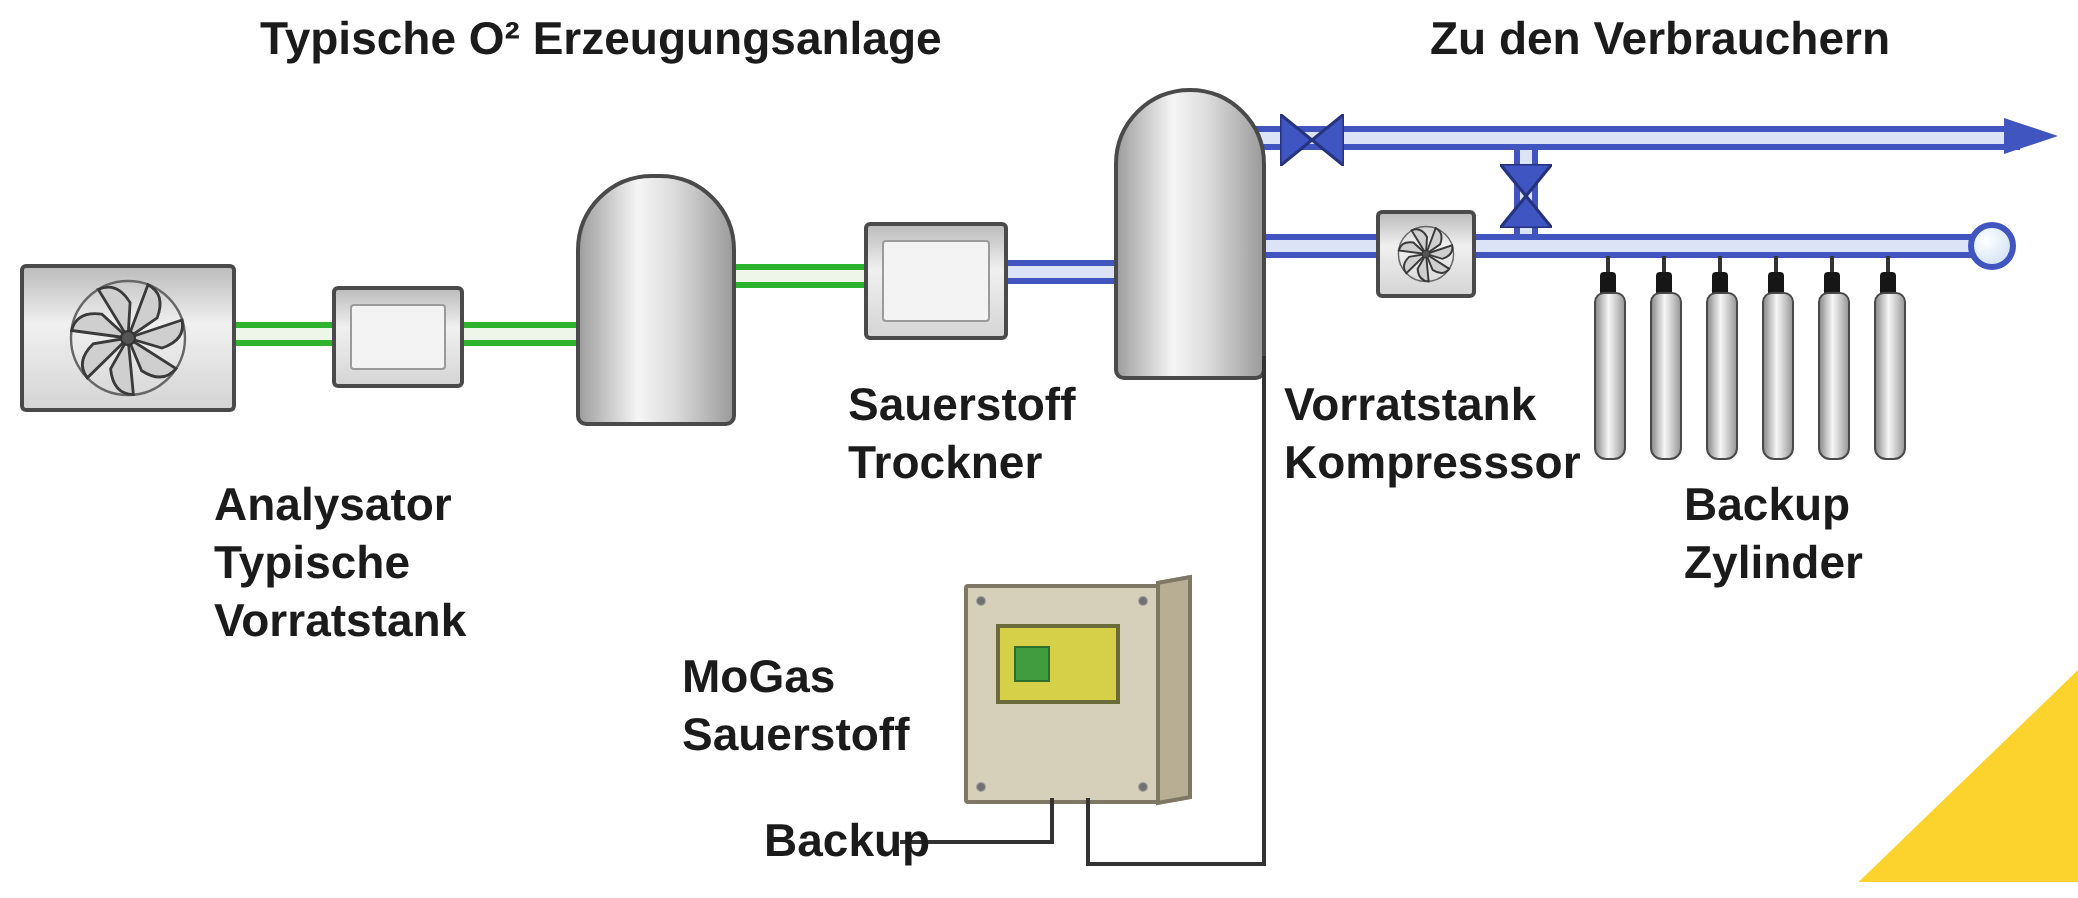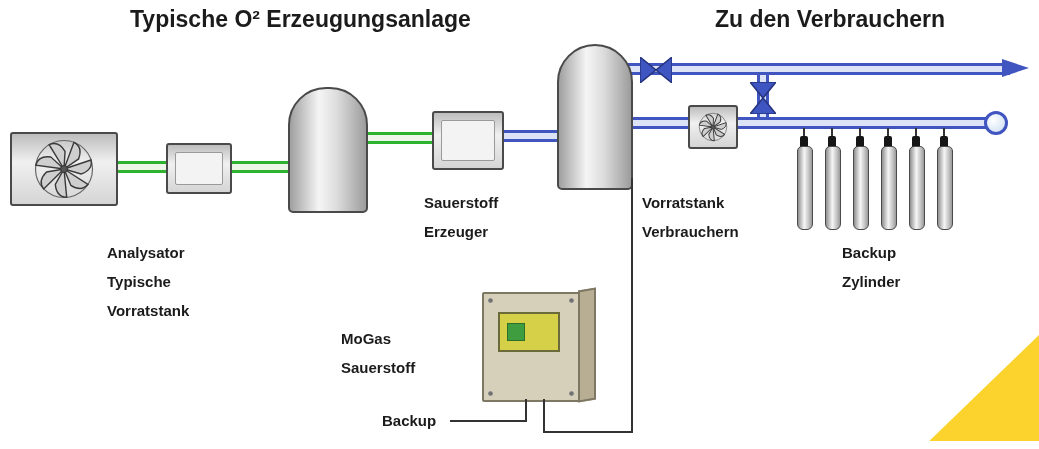--- a/index.html
+++ b/index.html
@@ -11,21 +11,21 @@
     overflow:hidden;
   }
   
   .heading{
     position:absolute;
     font-size:23px;font-weight:700;color:#1b1b1b;
     white-space:nowrap;text-align:center;
   }
   .lbl{
     position:absolute;
-    font-size:15px;font-weight:700;color:#1b1b1b;
+    font-size:23px;font-weight:700;color:#1b1b1b;
     line-height:29px;white-space:nowrap;
   }
   .lbl span{display:block;}
   
   .pipe{position:absolute;}
   .pipe-green{height:6px;background:#eef6ea;border-top:3px solid #2db32d;border-bottom:3px solid #2db32d;}
   .pipe-blue{height:6px;background:#dde3f6;border-top:3px solid #4055c0;border-bottom:3px solid #4055c0;}
   .pipe-blue-v{width:6px;background:#dde3f6;border-left:3px solid #4055c0;border-right:3px solid #4055c0;}
   
   .unit-box{
@@ -216,25 +216,25 @@
   <div class="line" style="left:543px;top:431px;width:90px;height:2px;"></div>
   <div class="line" style="left:631px;top:178px;width:2px;height:255px;"></div>
 
   <div class="lbl" style="left:107px;top:238px;">
     <span>Analysator</span>
     <span>Typische</span>
     <span>Vorratstank</span>
   </div>
   <div class="lbl" style="left:424px;top:188px;">
     <span>Sauerstoff</span>
-    <span>Erzeuger</span>
+    <span>Trockner</span>
   </div>
   <div class="lbl" style="left:642px;top:188px;">
     <span>Vorratstank</span>
-    <span>Verbrauchern</span>
+    <span>Kompresssor</span>
   </div>
   <div class="lbl" style="left:842px;top:238px;">
     <span>Backup</span>
     <span>Zylinder</span>
   </div>
   <div class="lbl" style="left:341px;top:324px;">
     <span>MoGas</span>
     <span>Sauerstoff</span>
   </div>
   <div class="lbl" style="left:382px;top:406px;">

